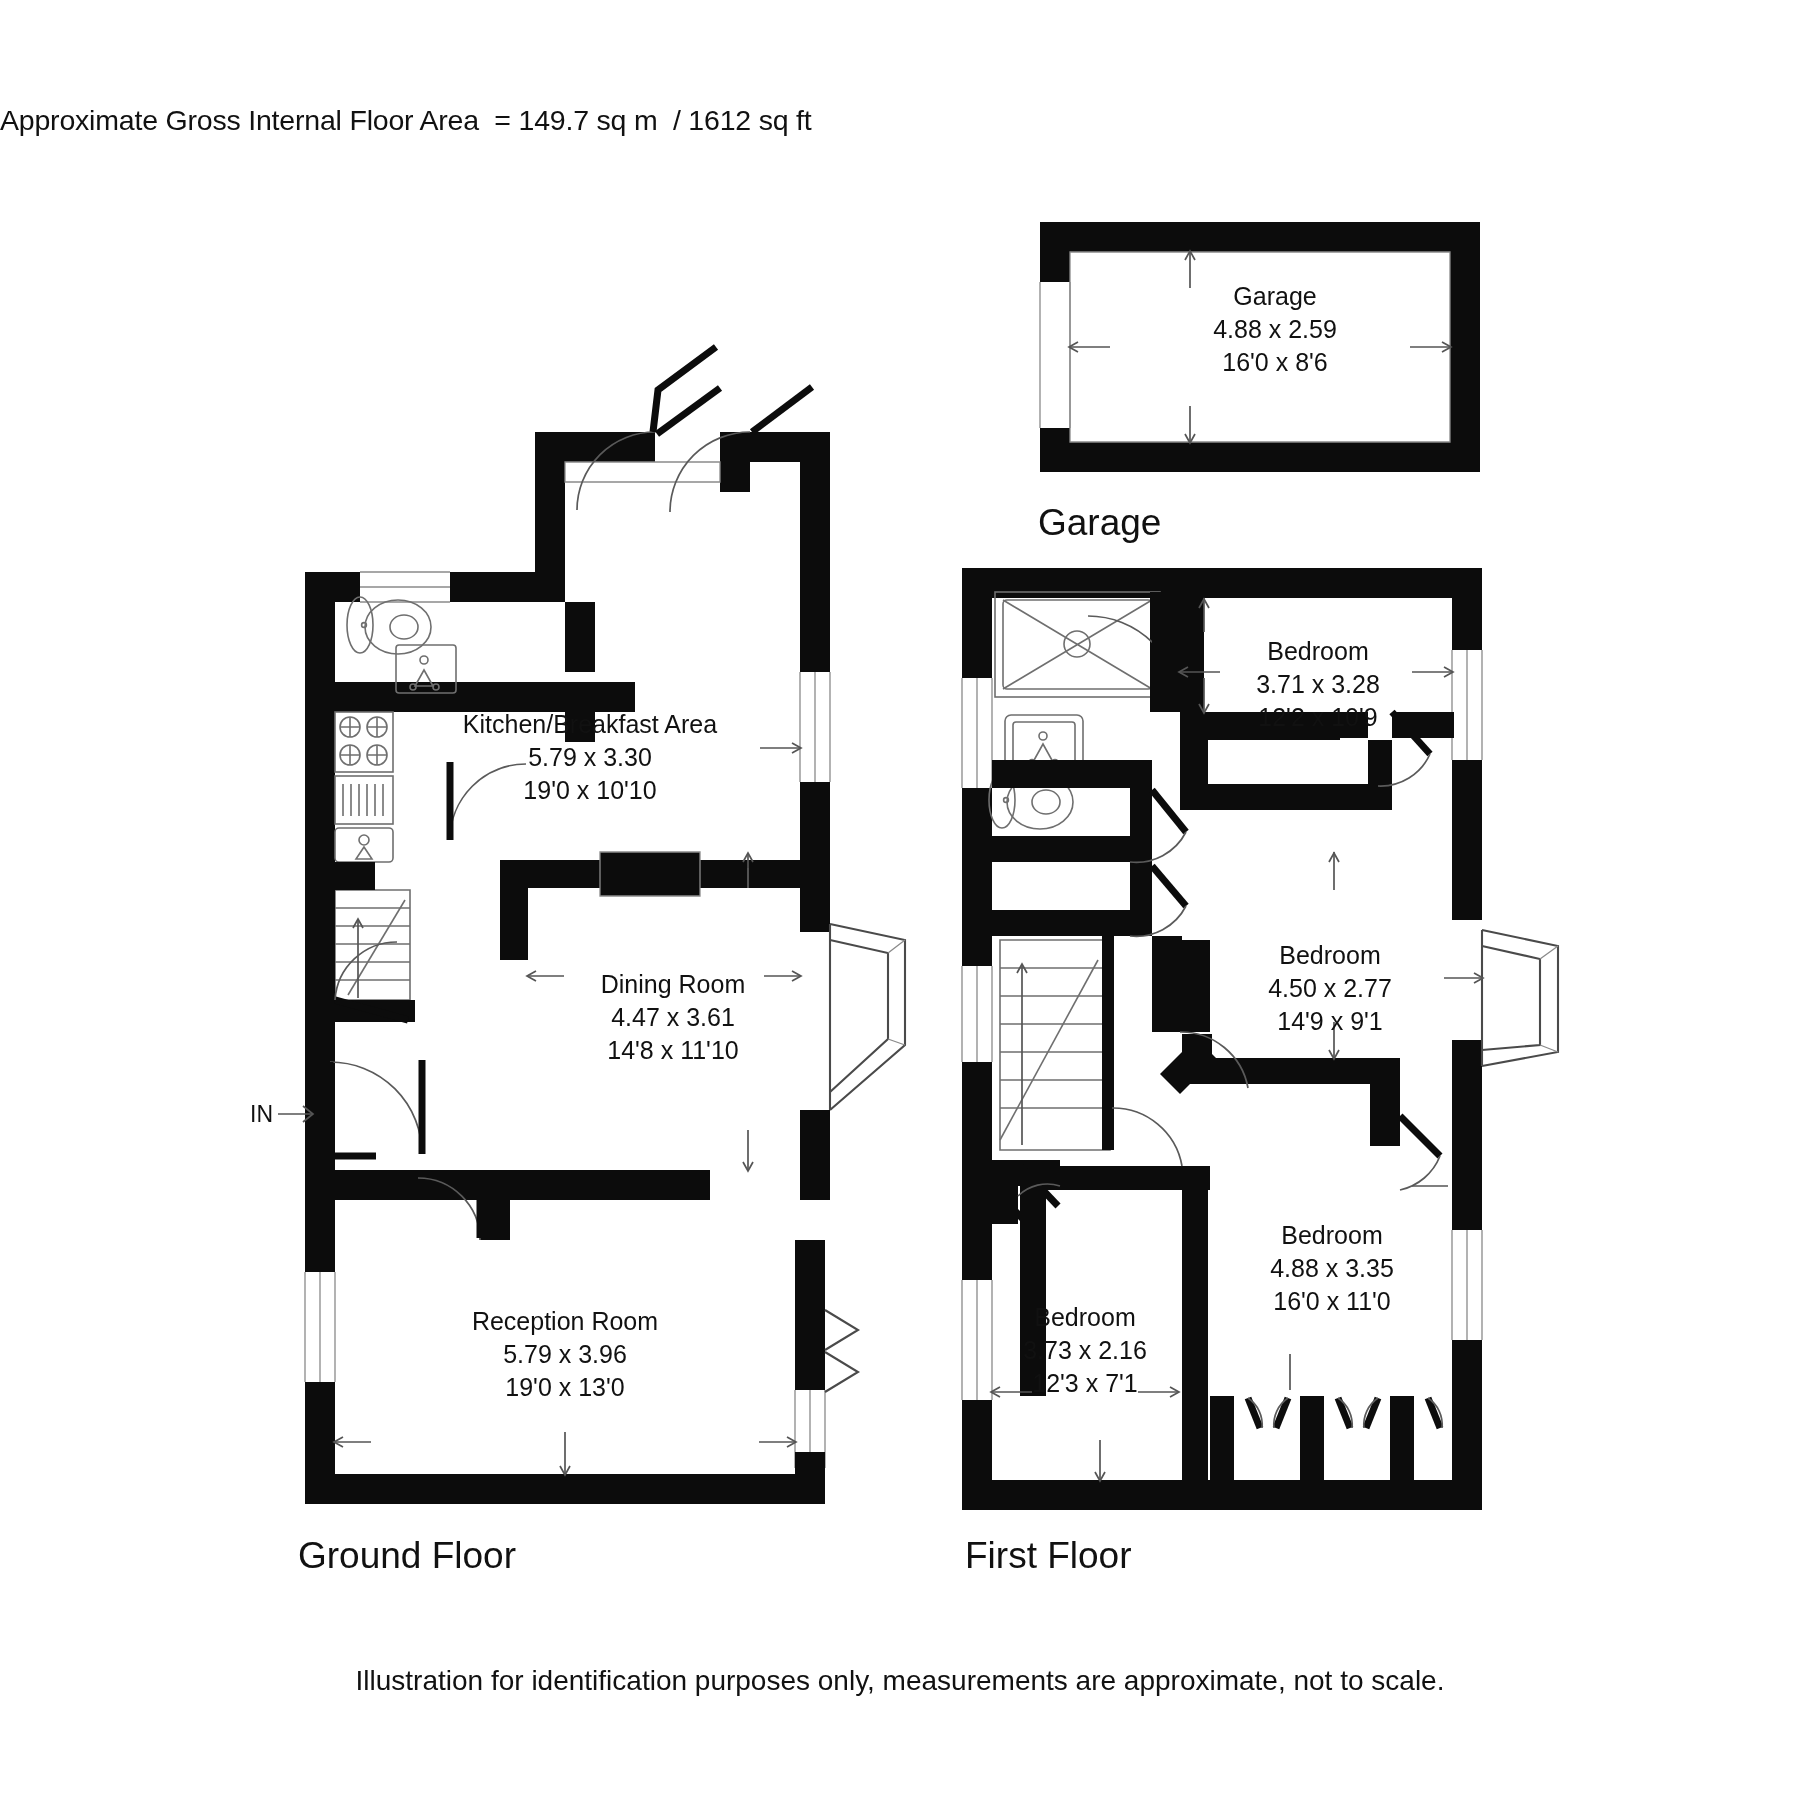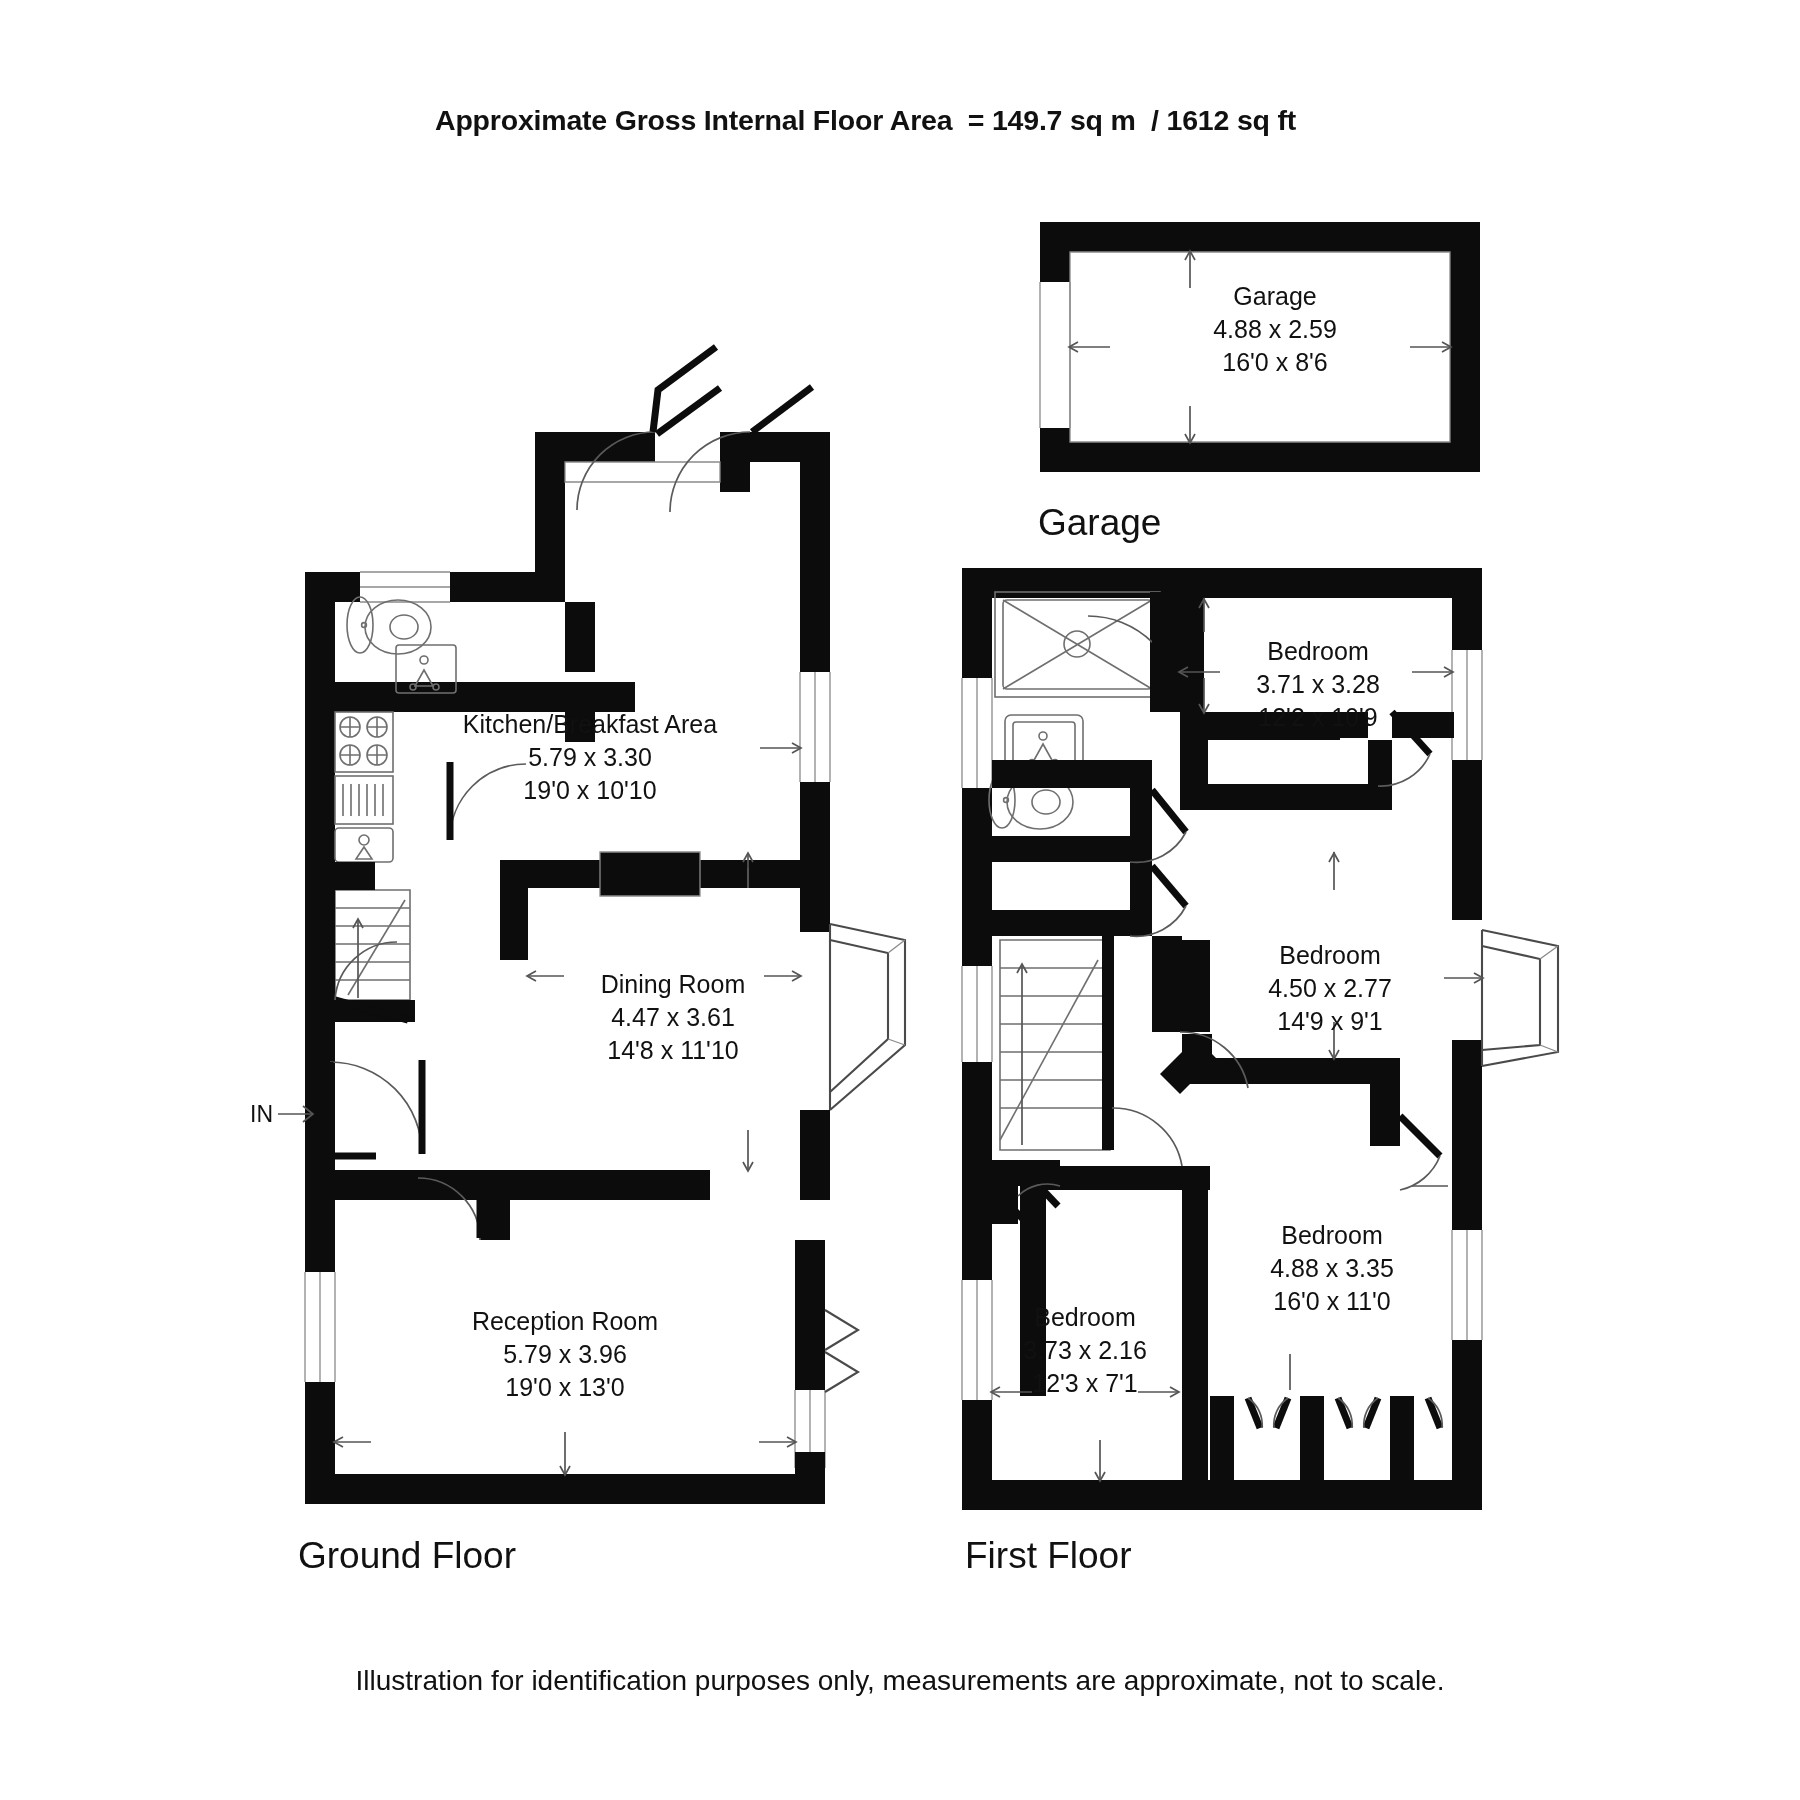--- a/index.html
+++ b/index.html
@@ -10,22 +10,21 @@
     color:#111111;
     overflow:hidden;
     position:relative;
   }
   #sheet{position:absolute;inset:0;}
   .hdr{
     position:absolute;top:104px;left:0;width:1800px;
     text-align:left;
   }
   .hdr-inner{
-    margin-left:435px;
-    font-size:28.5px;font-weight:bold;letter-spacing:-0.2px;
+    font-size:28.5px;font-weight:normal;letter-spacing:-0.2px;
     white-space:pre;
   }
   svg{position:absolute;top:0;left:0;width:1800px;height:1800px;display:block;}
   .w{fill:#0c0c0c;}
   .thin{fill:none;stroke:#6f6f6f;stroke-width:1.6;}
   .thin2{fill:none;stroke:#8a8a8a;stroke-width:1.3;}
   .swing{fill:none;stroke:#5a5a5a;stroke-width:1.7;}
   .leaf{fill:none;stroke:#0c0c0c;stroke-width:7;}
   .dim{fill:none;stroke:#555;stroke-width:1.7;}
   .bay{fill:none;stroke:#4a4a4a;stroke-width:2.1;}

